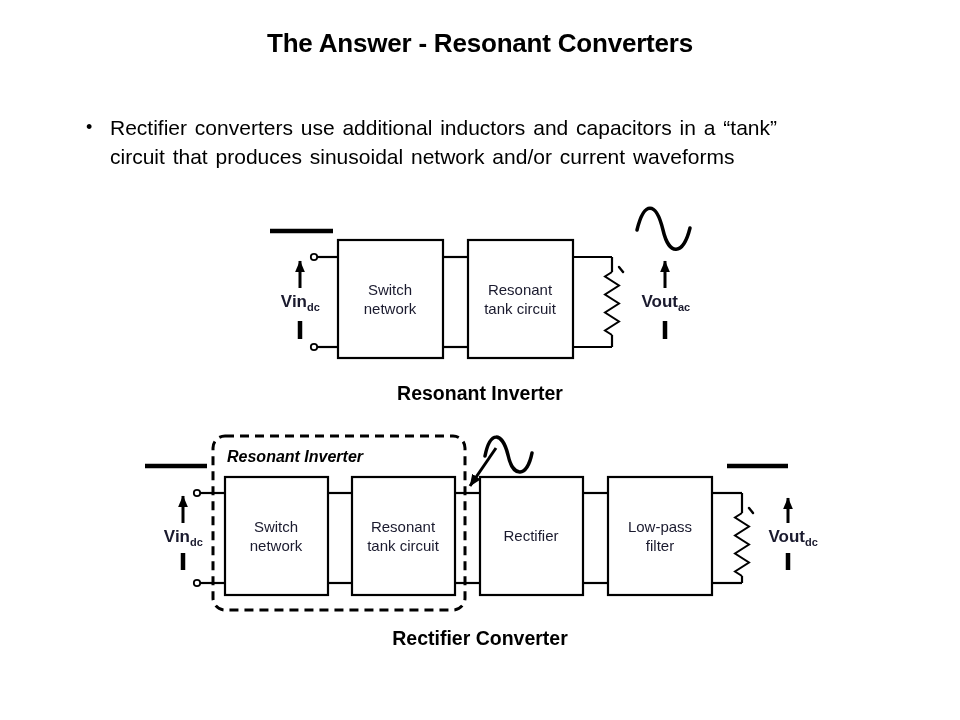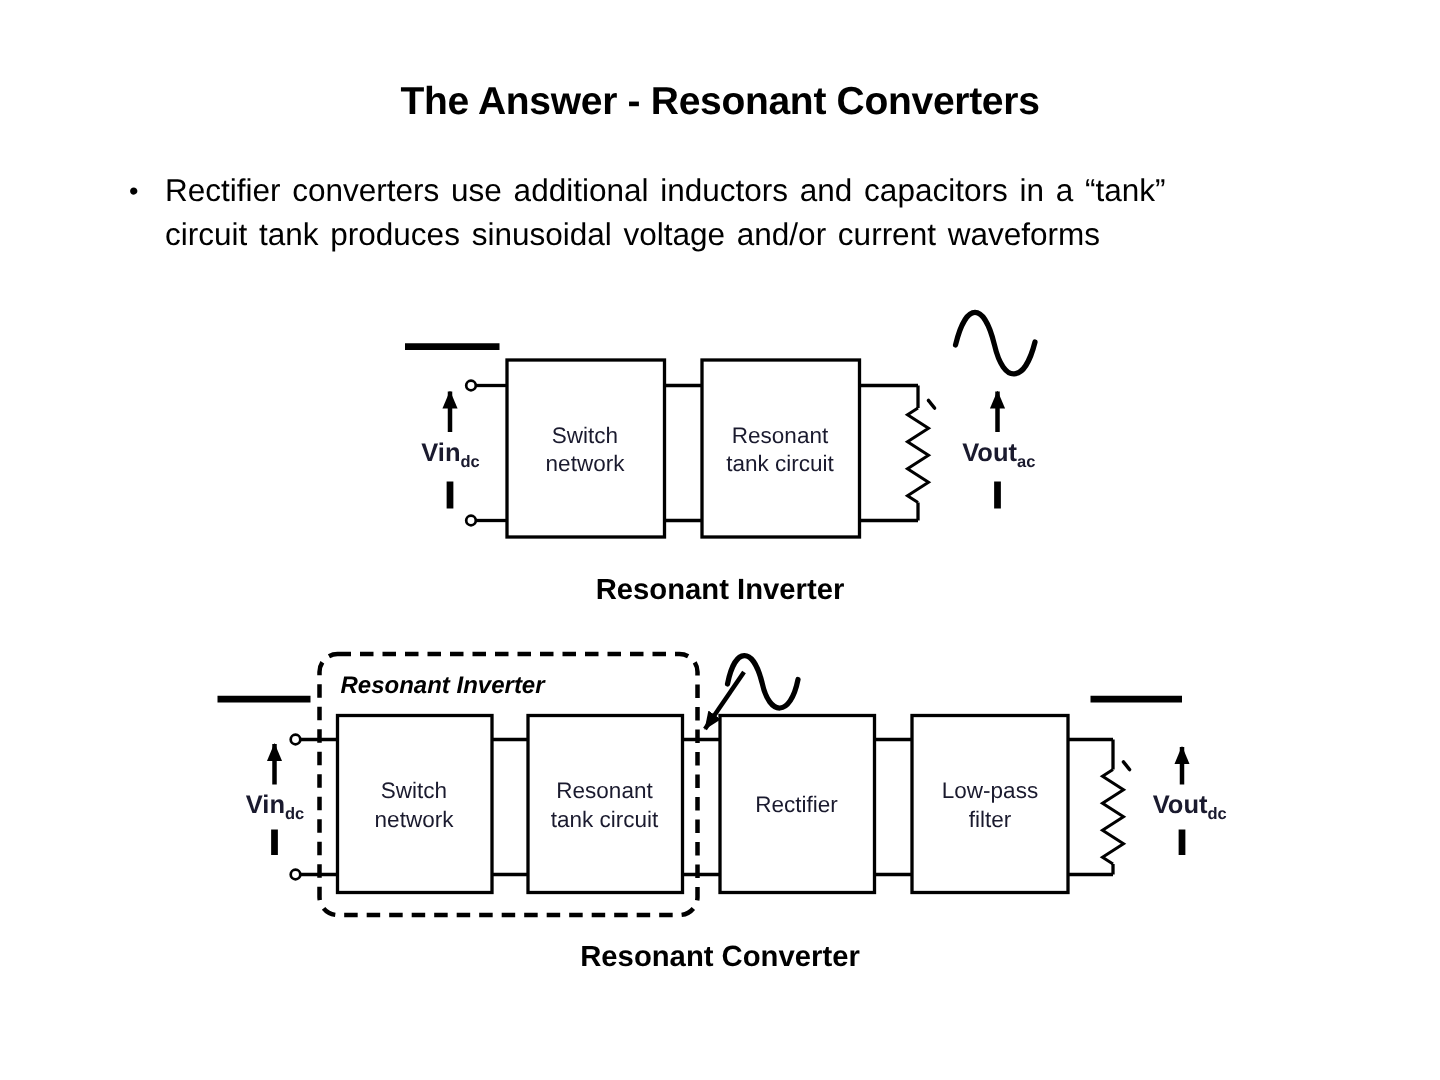--- a/index.html
+++ b/index.html
@@ -1,21 +1,21 @@
 <!DOCTYPE html>
 <html><head>
 <meta charset="utf-8">
 <style>
   html,body { margin:0; padding:0; background:#ffffff; }
   .slide {
     position:relative; width:960px; height:720px; background:#ffffff;
     font-family:"Liberation Sans", sans-serif; overflow:hidden; color:#000;
   }
   .title {
-    position:absolute; top:52px; left:0; width:100%; margin:0;
+    position:absolute; top:28px; left:0; width:100%; margin:0;
     text-align:center; font-size:26px; font-weight:bold; color:#000;
     letter-spacing:-0.2px;
   }
   .bullet {
     position:absolute; top:113px; left:86px; width:846px;
     display:flex; font-size:21px; line-height:29px; color:#000;
     word-spacing:2px;
   }
   .bullet .marker { width:24px; font-size:18px; flex:0 0 24px; }
   .caption {
@@ -48,21 +48,21 @@
 <body>
 
 <div class="slide">
 
   <h1 class="title">The Answer - Resonant Converters</h1>
 
   <div class="bullet">
     <span class="marker">•</span>
     <div>
       <div>Rectifier converters use additional inductors and capacitors in a “tank”</div>
-      <div>circuit tank produces sinusoidal voltage and/or current waveforms</div>
+      <div>circuit that produces sinusoidal network and/or current waveforms</div>
     </div>
   </div>
 
   <svg class="diag" id="inverter-svg" width="460" height="190" viewBox="0 0 460 190">
     <defs>
       <marker id="ah1" viewBox="0 0 10 10" refX="9.5" refY="5" markerWidth="12" markerHeight="12" orient="auto" markerUnits="userSpaceOnUse">
         <path d="M0,0.8 L10,5 L0,9.2 Z" fill="#000"></path>
       </marker>
     </defs>
 
@@ -177,15 +177,15 @@
     <line class="thick" x1="587" y1="38" x2="648" y2="38"></line>
 
     <g>
       <line class="shaft" x1="648" y1="95" x2="648" y2="70" marker-end="url(#ah2)"></line>
       <line class="thick" x1="648" y1="125" x2="648" y2="142"></line>
     </g>
     <text class="vlab" x="665" y="114" text-anchor="end">Vout</text>
     <text class="vsub" x="665" y="118" text-anchor="start">dc</text>
   </svg>
 
-  <div class="caption cap2">Resonant Converter</div>
+  <div class="caption cap2">Rectifier Converter</div>
 
 </div>
 
 </body></html>

